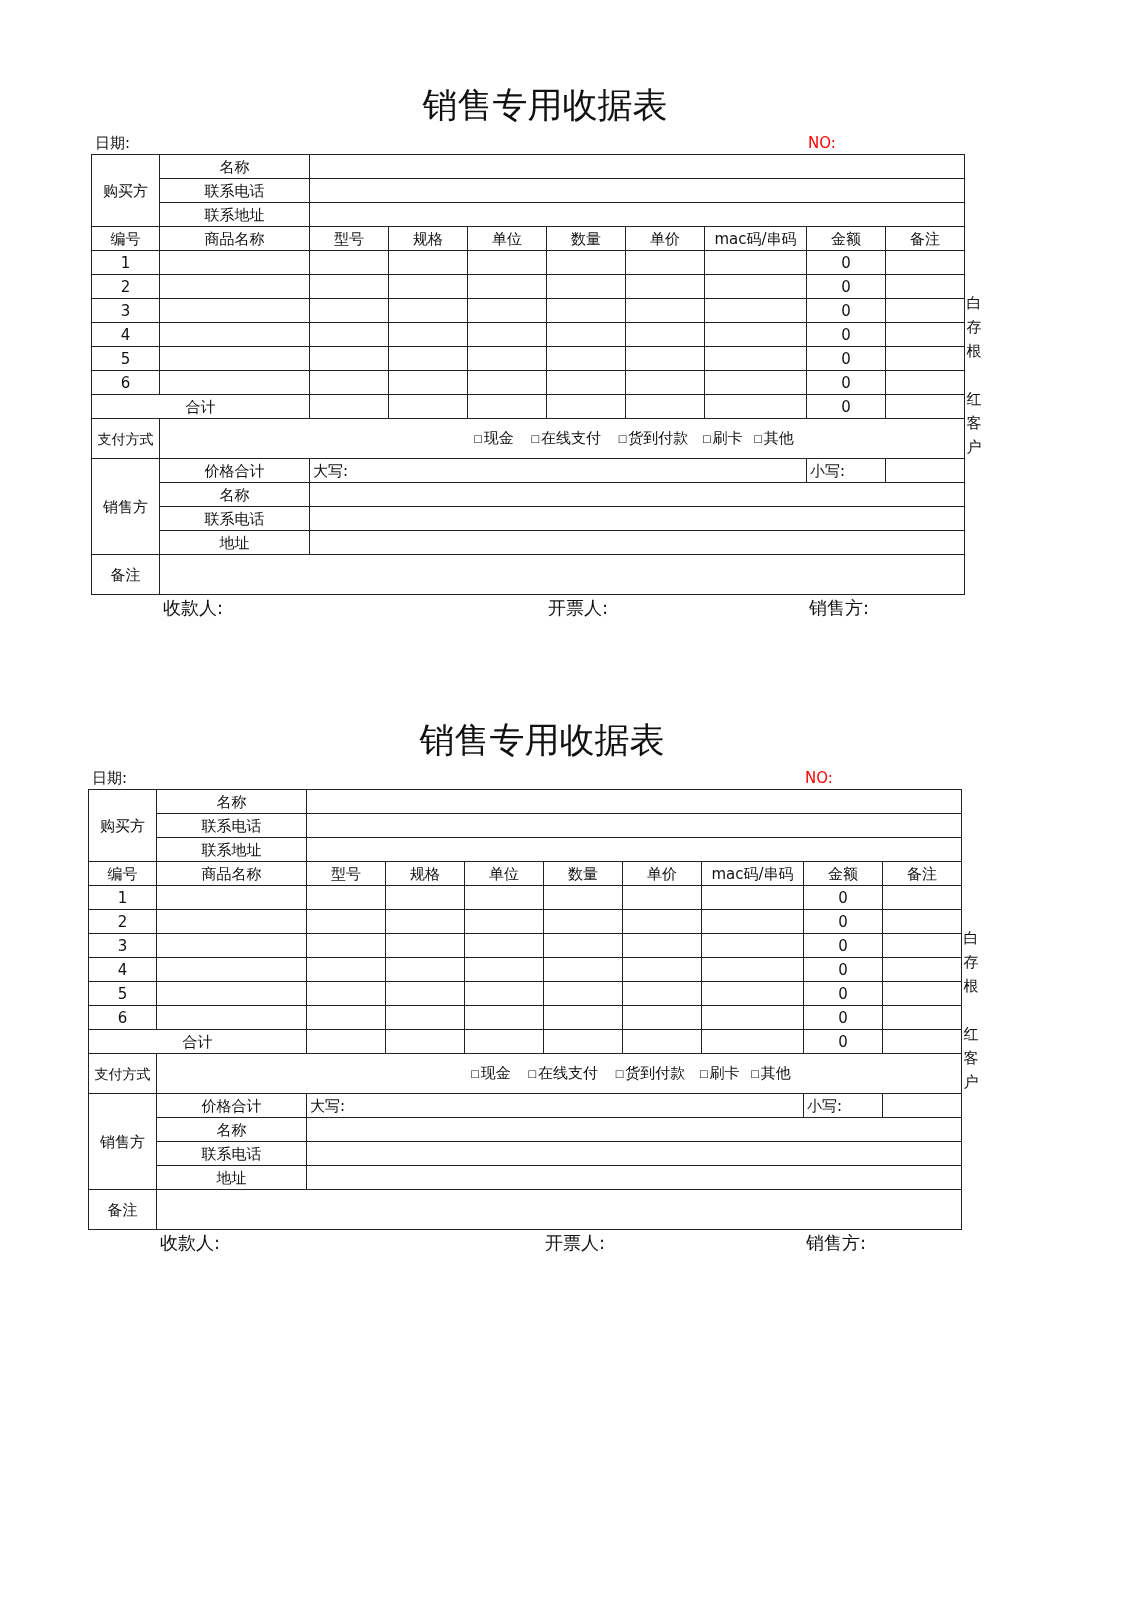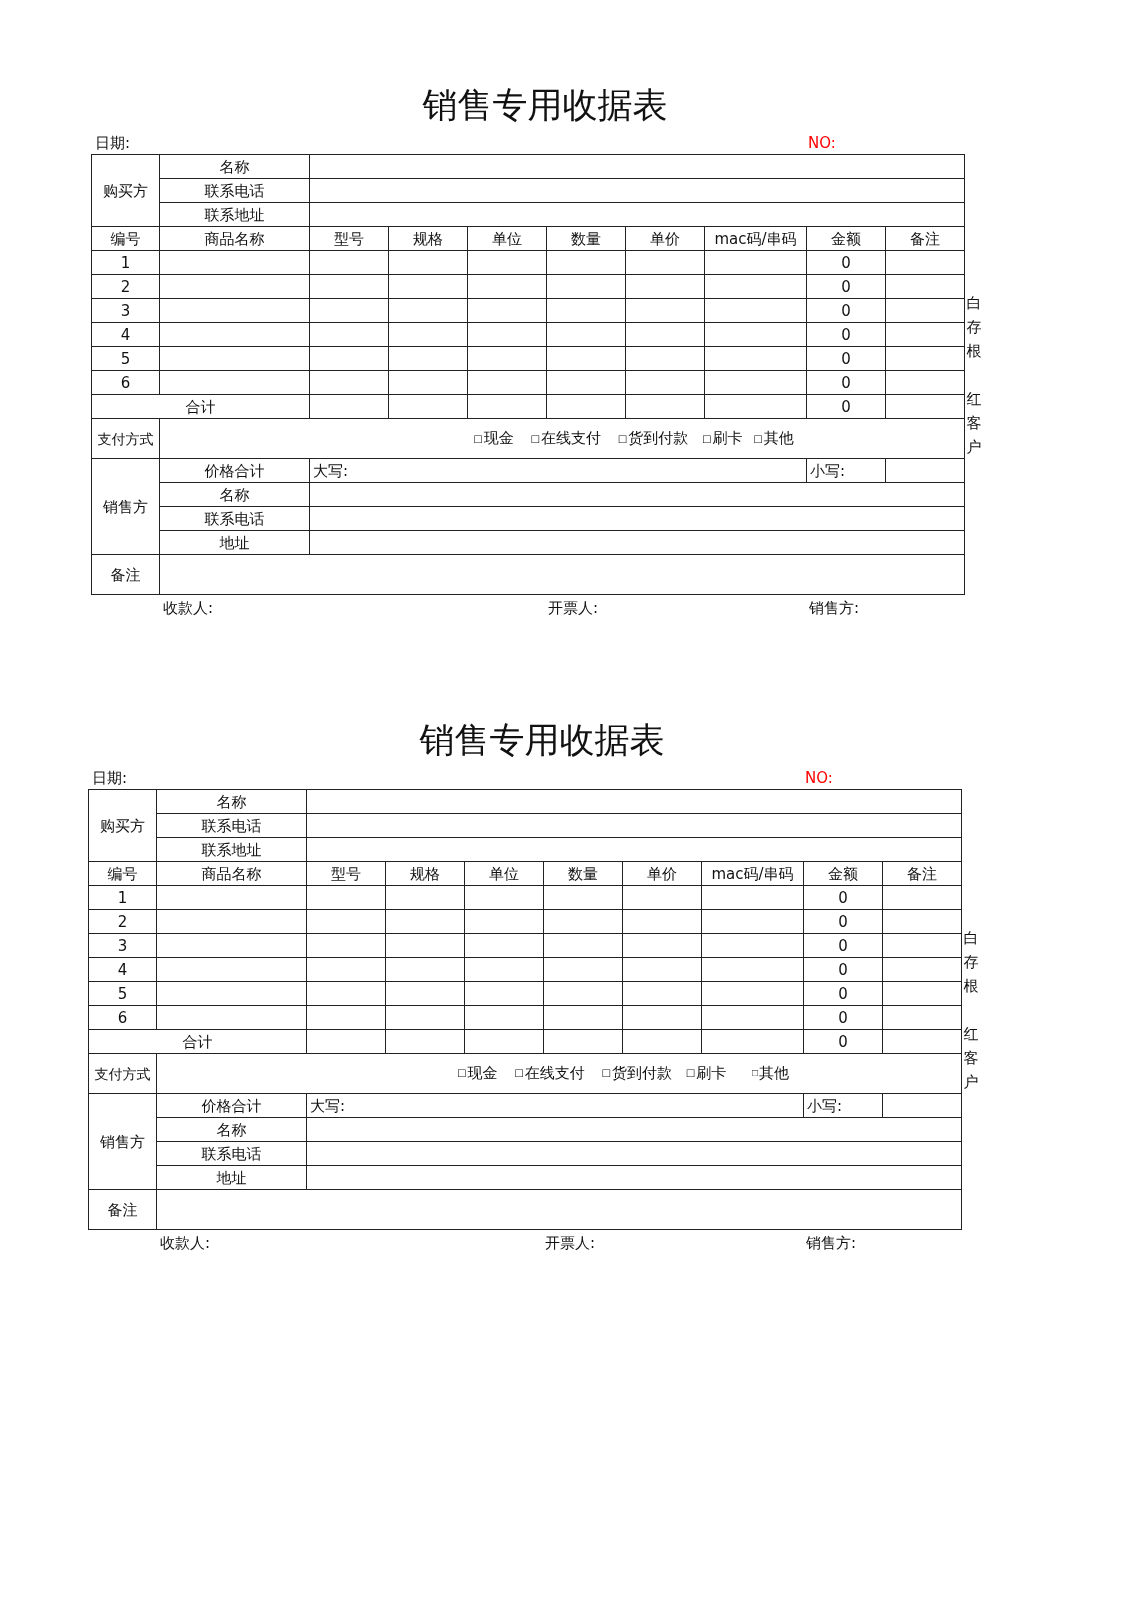--- a/index.html
+++ b/index.html
@@ -13,21 +13,21 @@
     table.grid { position:absolute; border-collapse:collapse; table-layout:fixed; }
     table.grid td { border:1.3px solid #222; padding:0; text-align:center;
                     vertical-align:middle; font-size:15px; line-height:18px;
                     white-space:nowrap; overflow:hidden; }
     table.grid td.left { text-align:left; padding-left:3px; }
     .pay-opts { display:inline-block; }
     .pay-opt { margin:0 6px; }
     .chk { font-size:10px; vertical-align:middle; margin-right:1px; }
     .side { position:absolute; font-size:15px; line-height:24px; width:18px; text-align:center; }
     .side .gap { height:24px; }
-    .footer { position:absolute; font-size:15px; line-height:20px; }
+    .footer { position:absolute; font-size:18px; line-height:20px; }
   </style>
 </head>
 <body>
 
 <div id="page">
   <div class="form" style="left: 91px; top: 81px;">
     <div class="title">销售专用收据表</div>
     <div class="date" style="left:4px; top:52px;">日期:</div>
     <div class="no" style="left: 717px; top: 52px; color: rgb(255, 0, 0);">NO:</div>
 
@@ -346,21 +346,21 @@
       </tr>
 
       <tr style="height:40px">
         <td style="font-size:14px;">支付方式</td>
         <td colspan="9">
           <span class="pay-opts" style="margin-left:140px;">
             <span class="pay-opt"><span class="chk">□</span><span>现金</span></span>
             <span class="pay-opt"><span class="chk">□</span><span>在线支付</span></span>
             <span class="pay-opt"><span class="chk">□</span><span>货到付款</span></span>
             <span class="pay-opt" style="margin:0 3px;"><span class="chk">□</span><span>刷卡</span></span>
-            <span class="pay-opt" style="margin:0 18px;font-family:Liberation Mono, monospace;"><span class="chk">□</span><span>其他</span></span>
+            <span class="pay-opt" style="margin:0 3px;"><span class="chk">□</span><span>其他</span></span>
           </span>
         </td>
       </tr>
 
       <tr style="height:24px">
         <td rowspan="4">销售方</td>
         <td>价格合计</td>
         <td colspan="6" class="left"><span>大写:</span></td>
         <td class="left"><span>小写:</span></td>
         <td></td>

